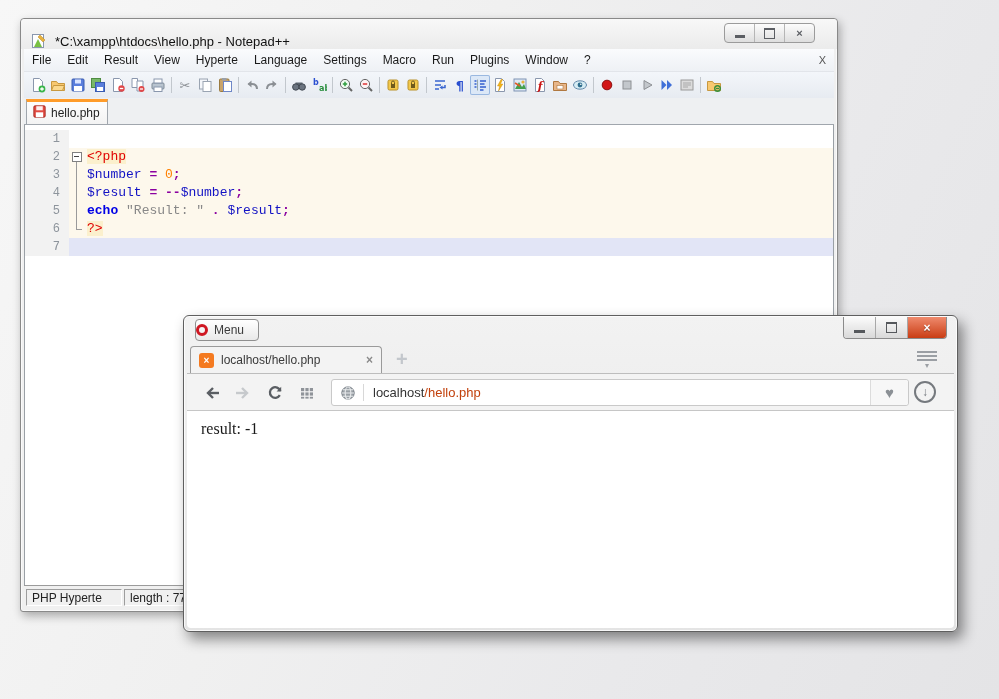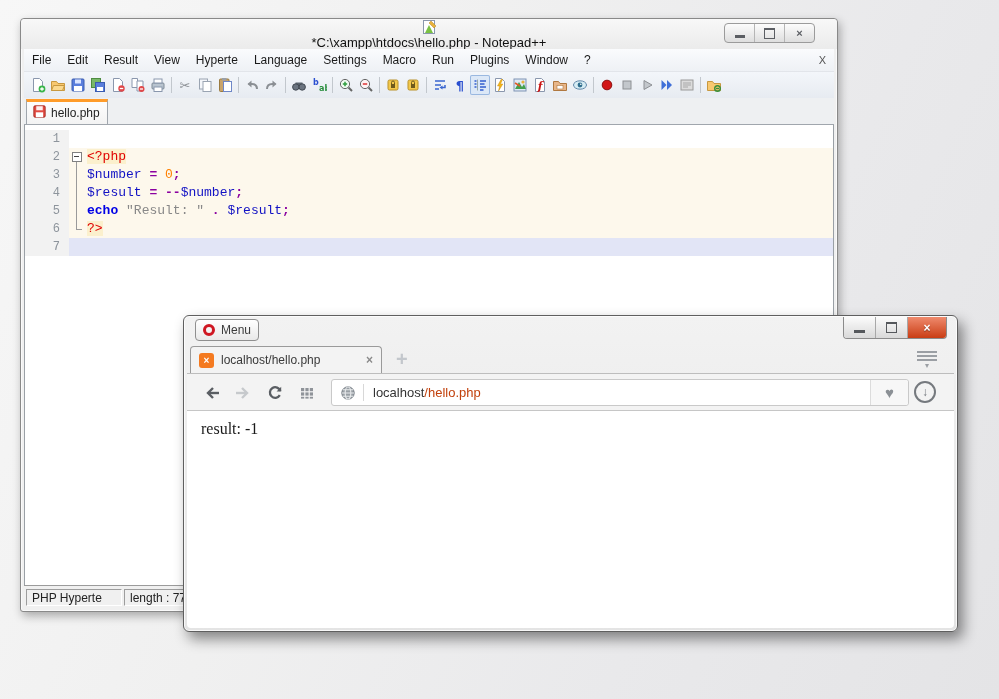--- a/index.html
+++ b/index.html
@@ -8,22 +8,22 @@
     background:linear-gradient(115deg,#f7f7f7 0%,#f0f0f0 38%,#e9e9eb 70%,#e4e4e6 100%);
     font-family:"Liberation Sans",sans-serif;
   }
   
   .notepad{
     position:absolute;left:20px;top:18px;width:818px;height:594px;
     background:#f0f0f0;border:1px solid #898989;border-radius:4px 4px 3px 3px;
     box-shadow:2px 4px 10px rgba(0,0,0,.30), inset 0 0 0 1px rgba(255,255,255,.65);
     box-sizing:border-box;
   }
-  .np-titlebar{height:30px;position:relative;display:flex;align-items:center;
-    background:linear-gradient(#f8f8f8,#ebebeb);border-radius:4px 4px 0 0;flex-direction:column;}
+  .np-titlebar{height:30px;position:relative;display:flex;align-items:flex-end;
+    background:linear-gradient(#f8f8f8,#ebebeb);border-radius:4px 4px 0 0;}
   .np-appicon{width:16px;height:16px;margin:0 8px 0 10px;flex:0 0 auto;}
   .np-title{font-size:13px;color:#111;white-space:nowrap;}
   .np-controls{position:absolute;right:22px;top:4px;display:flex;border:1px solid #9b9b9b;
     border-radius:4px;overflow:hidden;background:linear-gradient(#fcfcfc,#dedede);}
   .npc-btn{width:29px;height:18px;border-left:1px solid #b5b5b5;position:relative;
     display:flex;align-items:center;justify-content:center;cursor:default;}
   .npc-btn:first-child{border-left:none;}
   .g-min{width:10px;height:3px;background:#5b5e63;margin-top:7px;}
   .g-restore{width:9px;height:8px;border:1px solid #5b5e63;border-top-width:2px;}
   .g-x{font-size:11px;font-weight:bold;color:#5b5e63;line-height:1;}
@@ -76,21 +76,21 @@
   .sb-doc{width:96px;flex:0 0 auto;}
   .sb-len{width:420px;margin-left:2px;flex:0 0 auto;}
   
   .opera{
     position:absolute;left:183px;top:315px;width:775px;height:317px;box-sizing:border-box;
     background:linear-gradient(#f2f2f2,#e4e4e4);border:1px solid #5f5f5f;border-radius:6px;
     box-shadow:inset 0 0 0 1px rgba(255,255,255,.75), 5px 7px 14px rgba(0,0,0,.45);
   }
   .op-menu-btn{position:absolute;left:11px;top:3px;width:64px;height:22px;box-sizing:border-box;
     border:1px solid #8f8f8f;border-radius:4px;background:linear-gradient(#ffffff,#e9e9e9);
-    display:flex;align-items:center;padding-left:7px;}
+    display:flex;align-items:center;padding-left:0;}
   .op-o{width:12px;height:12px;border-radius:50%;border:3px solid #cf1722;box-sizing:border-box;flex:0 0 auto;}
   .op-menu-label{font-size:12px;color:#3c3c3c;margin-left:6px;}
   .op-controls{position:absolute;right:10px;top:1px;display:flex;border:1px solid #8b8b8b;
     border-top:none;border-radius:0 0 4px 4px;overflow:hidden;}
   .opc-btn{width:31px;height:21px;background:linear-gradient(#fbfbfb,#d9d9d9);
     border-left:1px solid #a8a8a8;display:flex;align-items:center;justify-content:center;}
   .opc-btn:first-child{border-left:none;}
   .opc-close{width:38px;background:linear-gradient(#ef8a6d,#c93d14);}
   .g-min2{width:11px;height:3px;background:#55585c;margin-top:8px;}
   .g-restore2{width:9px;height:8px;border:1px solid #55585c;border-top-width:2px;}

